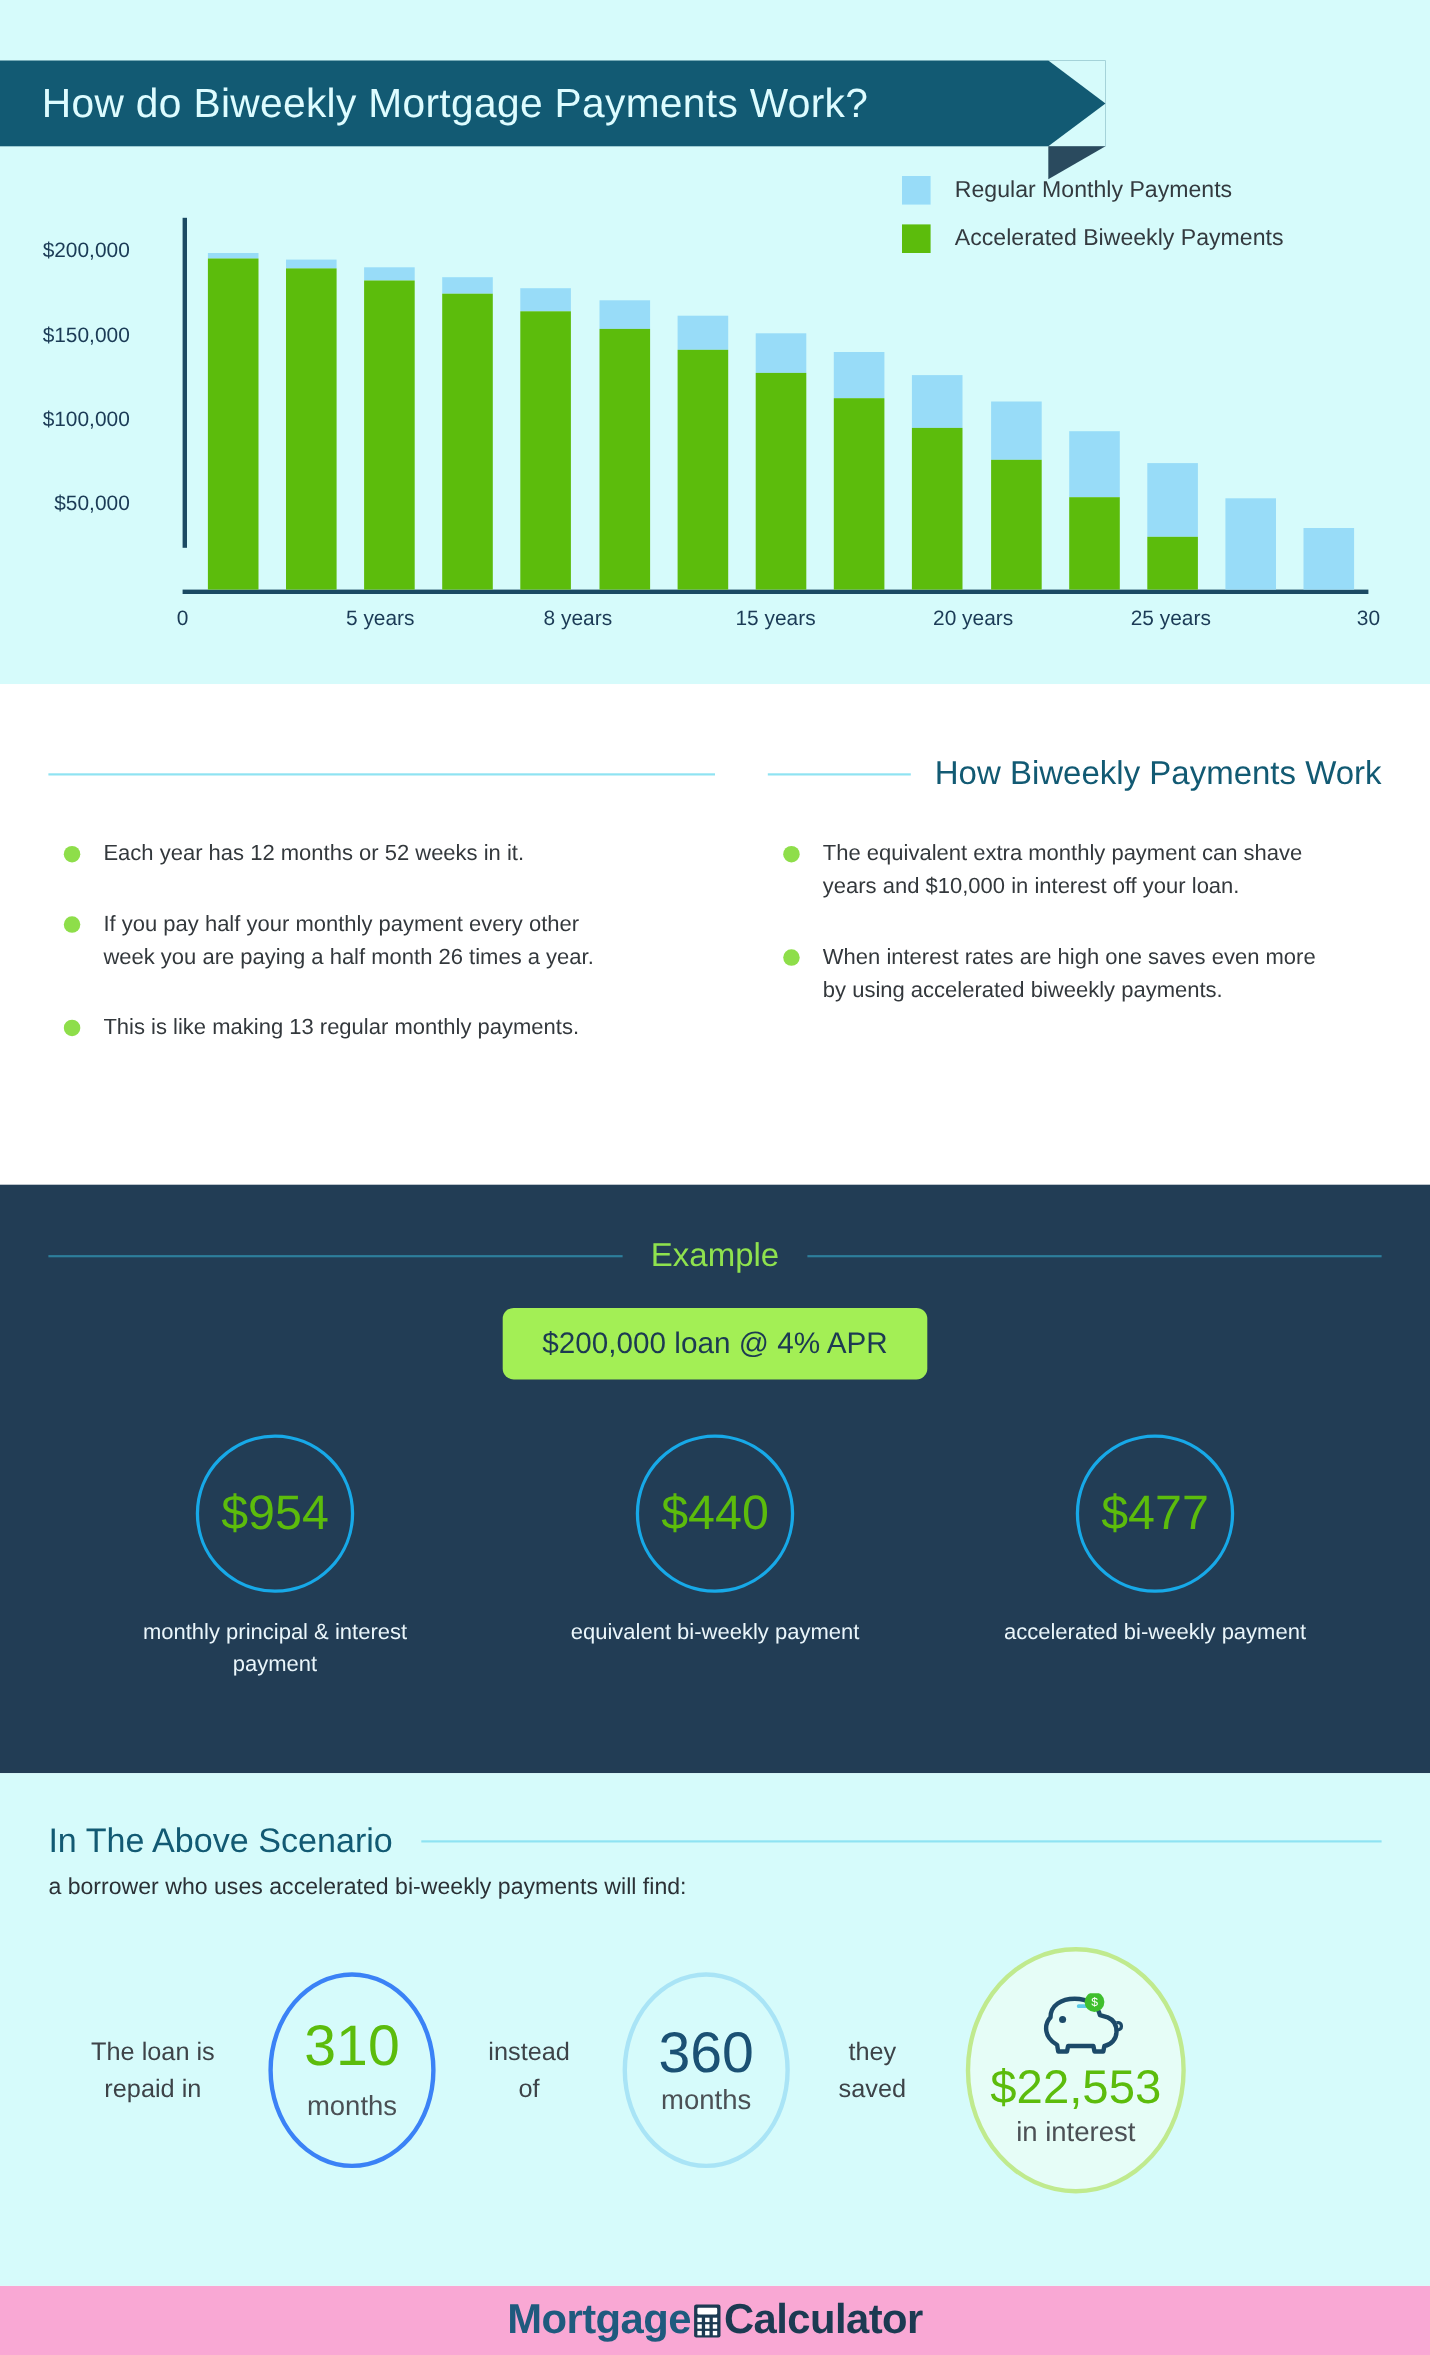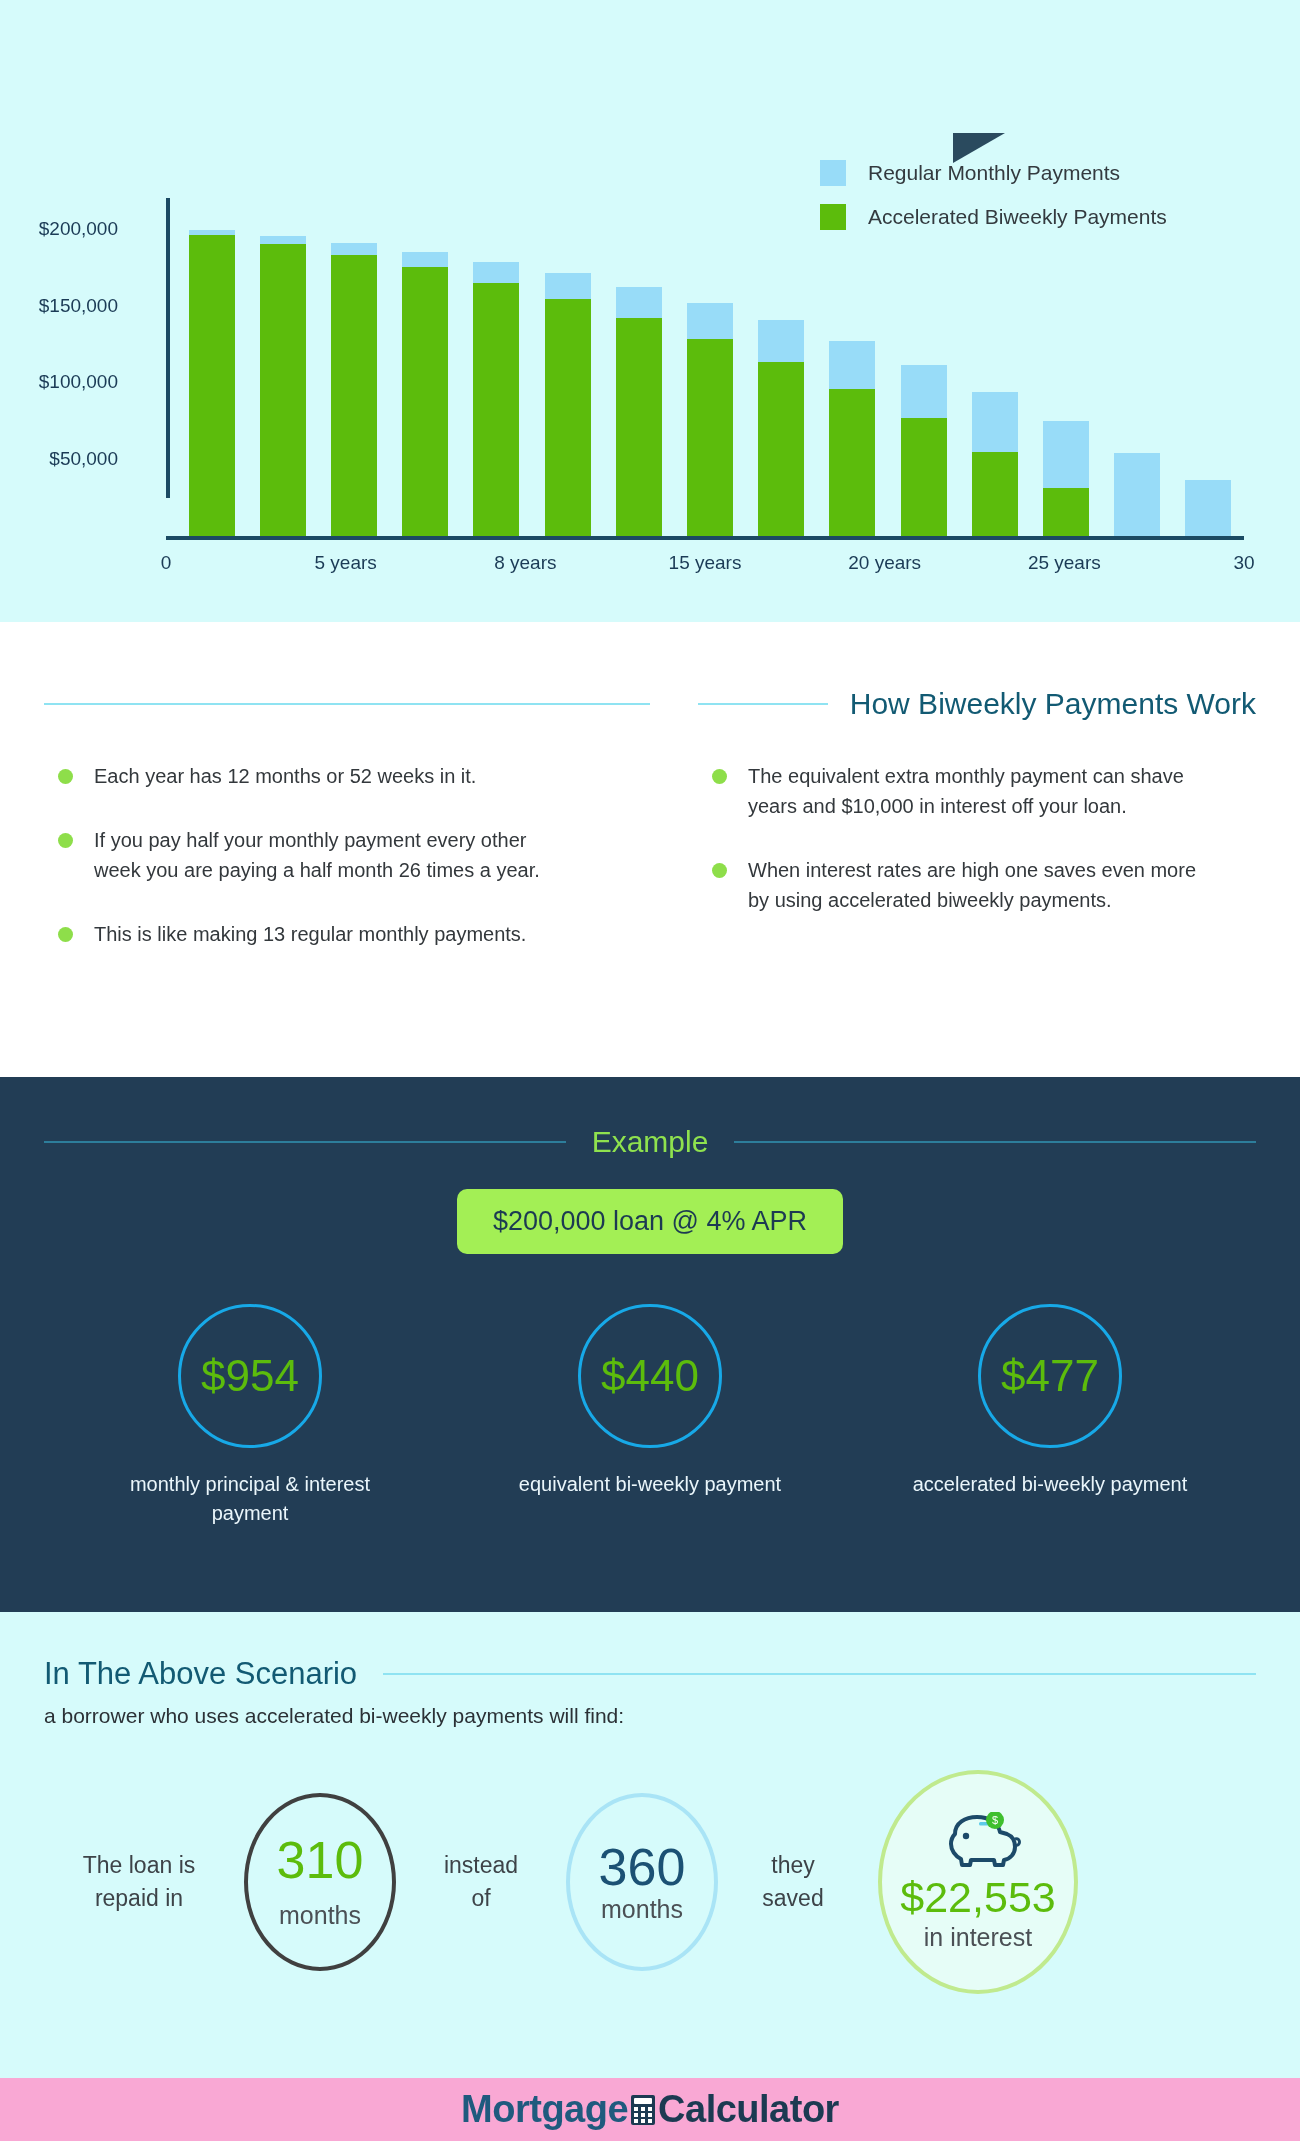--- a/index.html
+++ b/index.html
@@ -187,21 +187,21 @@
     display:flex; align-items:center; justify-content:flex-start;
     margin-top:42px; gap:10px;
   }
   .scen-text { font-size:23px; color:#3d4348; text-align:center; line-height:1.45; white-space:nowrap; }
   .oval {
     width:152px; height:178px;
     border-radius:50%;
     display:flex; flex-direction:column; align-items:center; justify-content:center;
     flex:0 0 auto;
   }
-  .oval.green { border:4px solid #404040;gap:13px; }
+  .oval.green { border:4px solid #3b82f6;gap:13px; }
   .oval.blue  { border:4px solid #a9e4f6; }
   .oval-num { font-size:52px; line-height:1; }
   .oval-num.green { color:#5cbc0c; }
   .oval-num.blue { color:#1b5174; }
   .oval-cap { font-size:25px; color:#4b5055; margin-top:2px; }
 
   .oval-big {
     width:200px; height:224px;
     border-radius:50%;
     border:4px solid #c0ea8e;
@@ -225,20 +225,23 @@
   .logo { display:flex; align-items:center; }
   .logo-a { font-size:38px; color:#1f5a7e; font-weight:bold; letter-spacing:-.5px; }
   .logo-b { font-size:38px; color:#1c3a52; font-weight:bold; letter-spacing:-.5px; }
   .logo-icon { margin:0 2px; display:flex; }
 </style>
 </head>
 <body>
 
 <div class="sec-chart">
 
+  <div class="ribbon">
+    <div class="ribbon-title">How do Biweekly Mortgage Payments Work?</div>
+  </div>
   <div class="ribbon-notch"></div>
   <div class="ribbon-tail"></div>
 
   <div class="plot-wrap">
     <div class="y-labels" id="y-labels">
         <div class="y-label" style="top: 299.182px;">$50,000</div>
         <div class="y-label" style="top: 222.364px;">$100,000</div>
         <div class="y-label" style="top: 145.545px;">$150,000</div>
         <div class="y-label" style="top: 68.7273px;">$200,000</div>
       </div>

